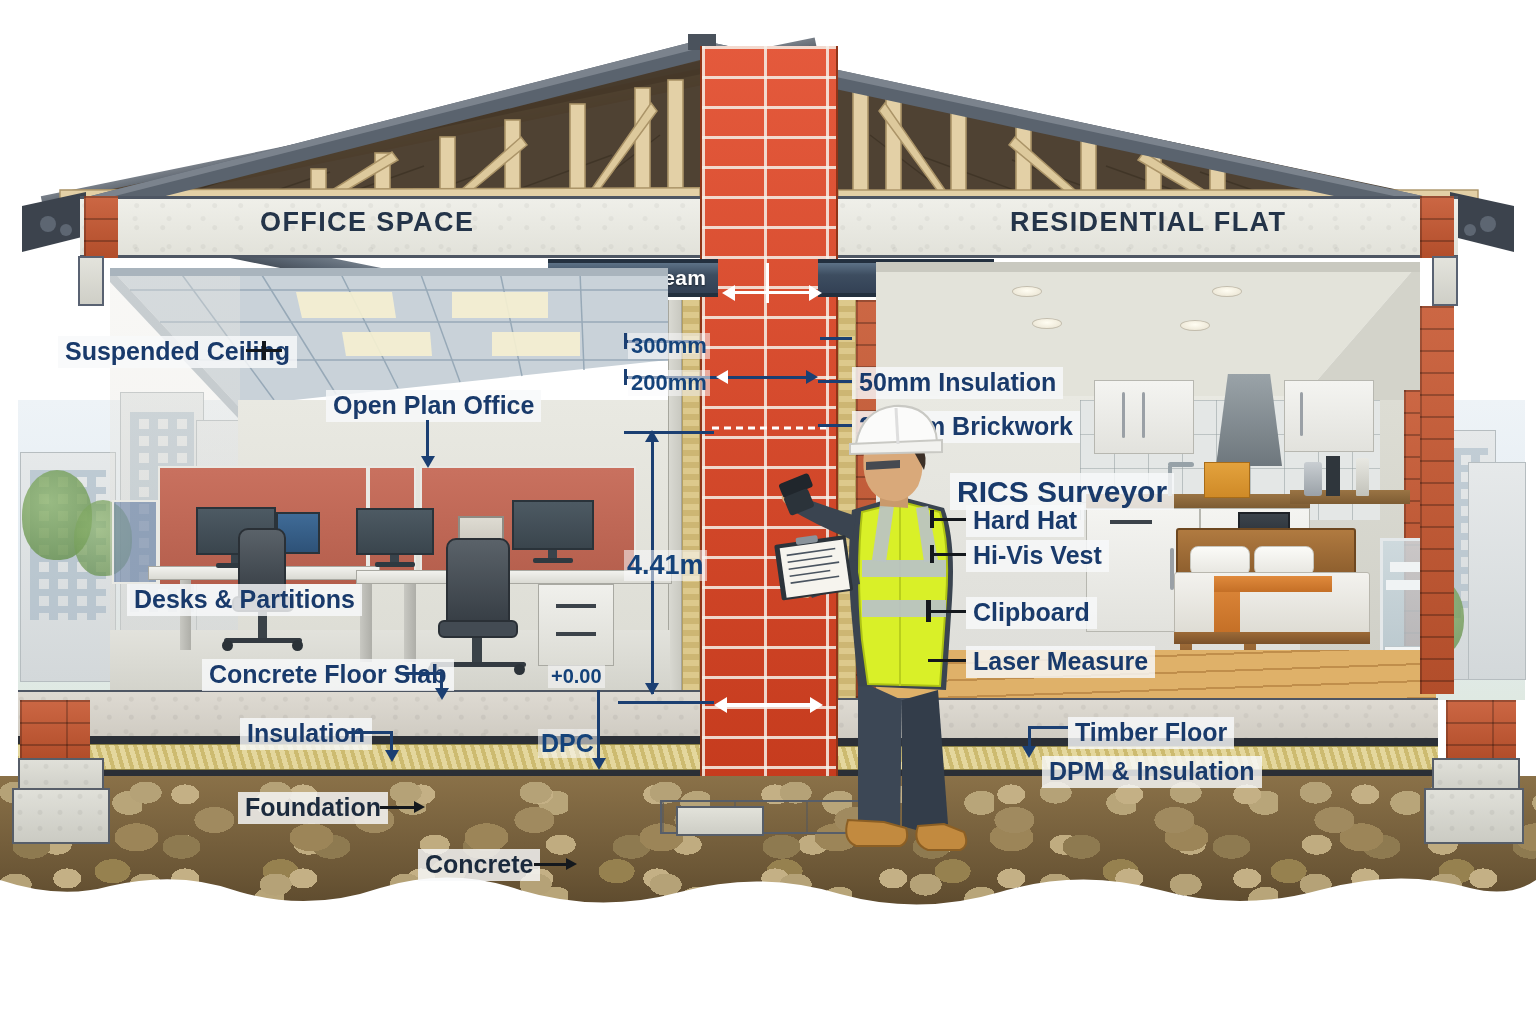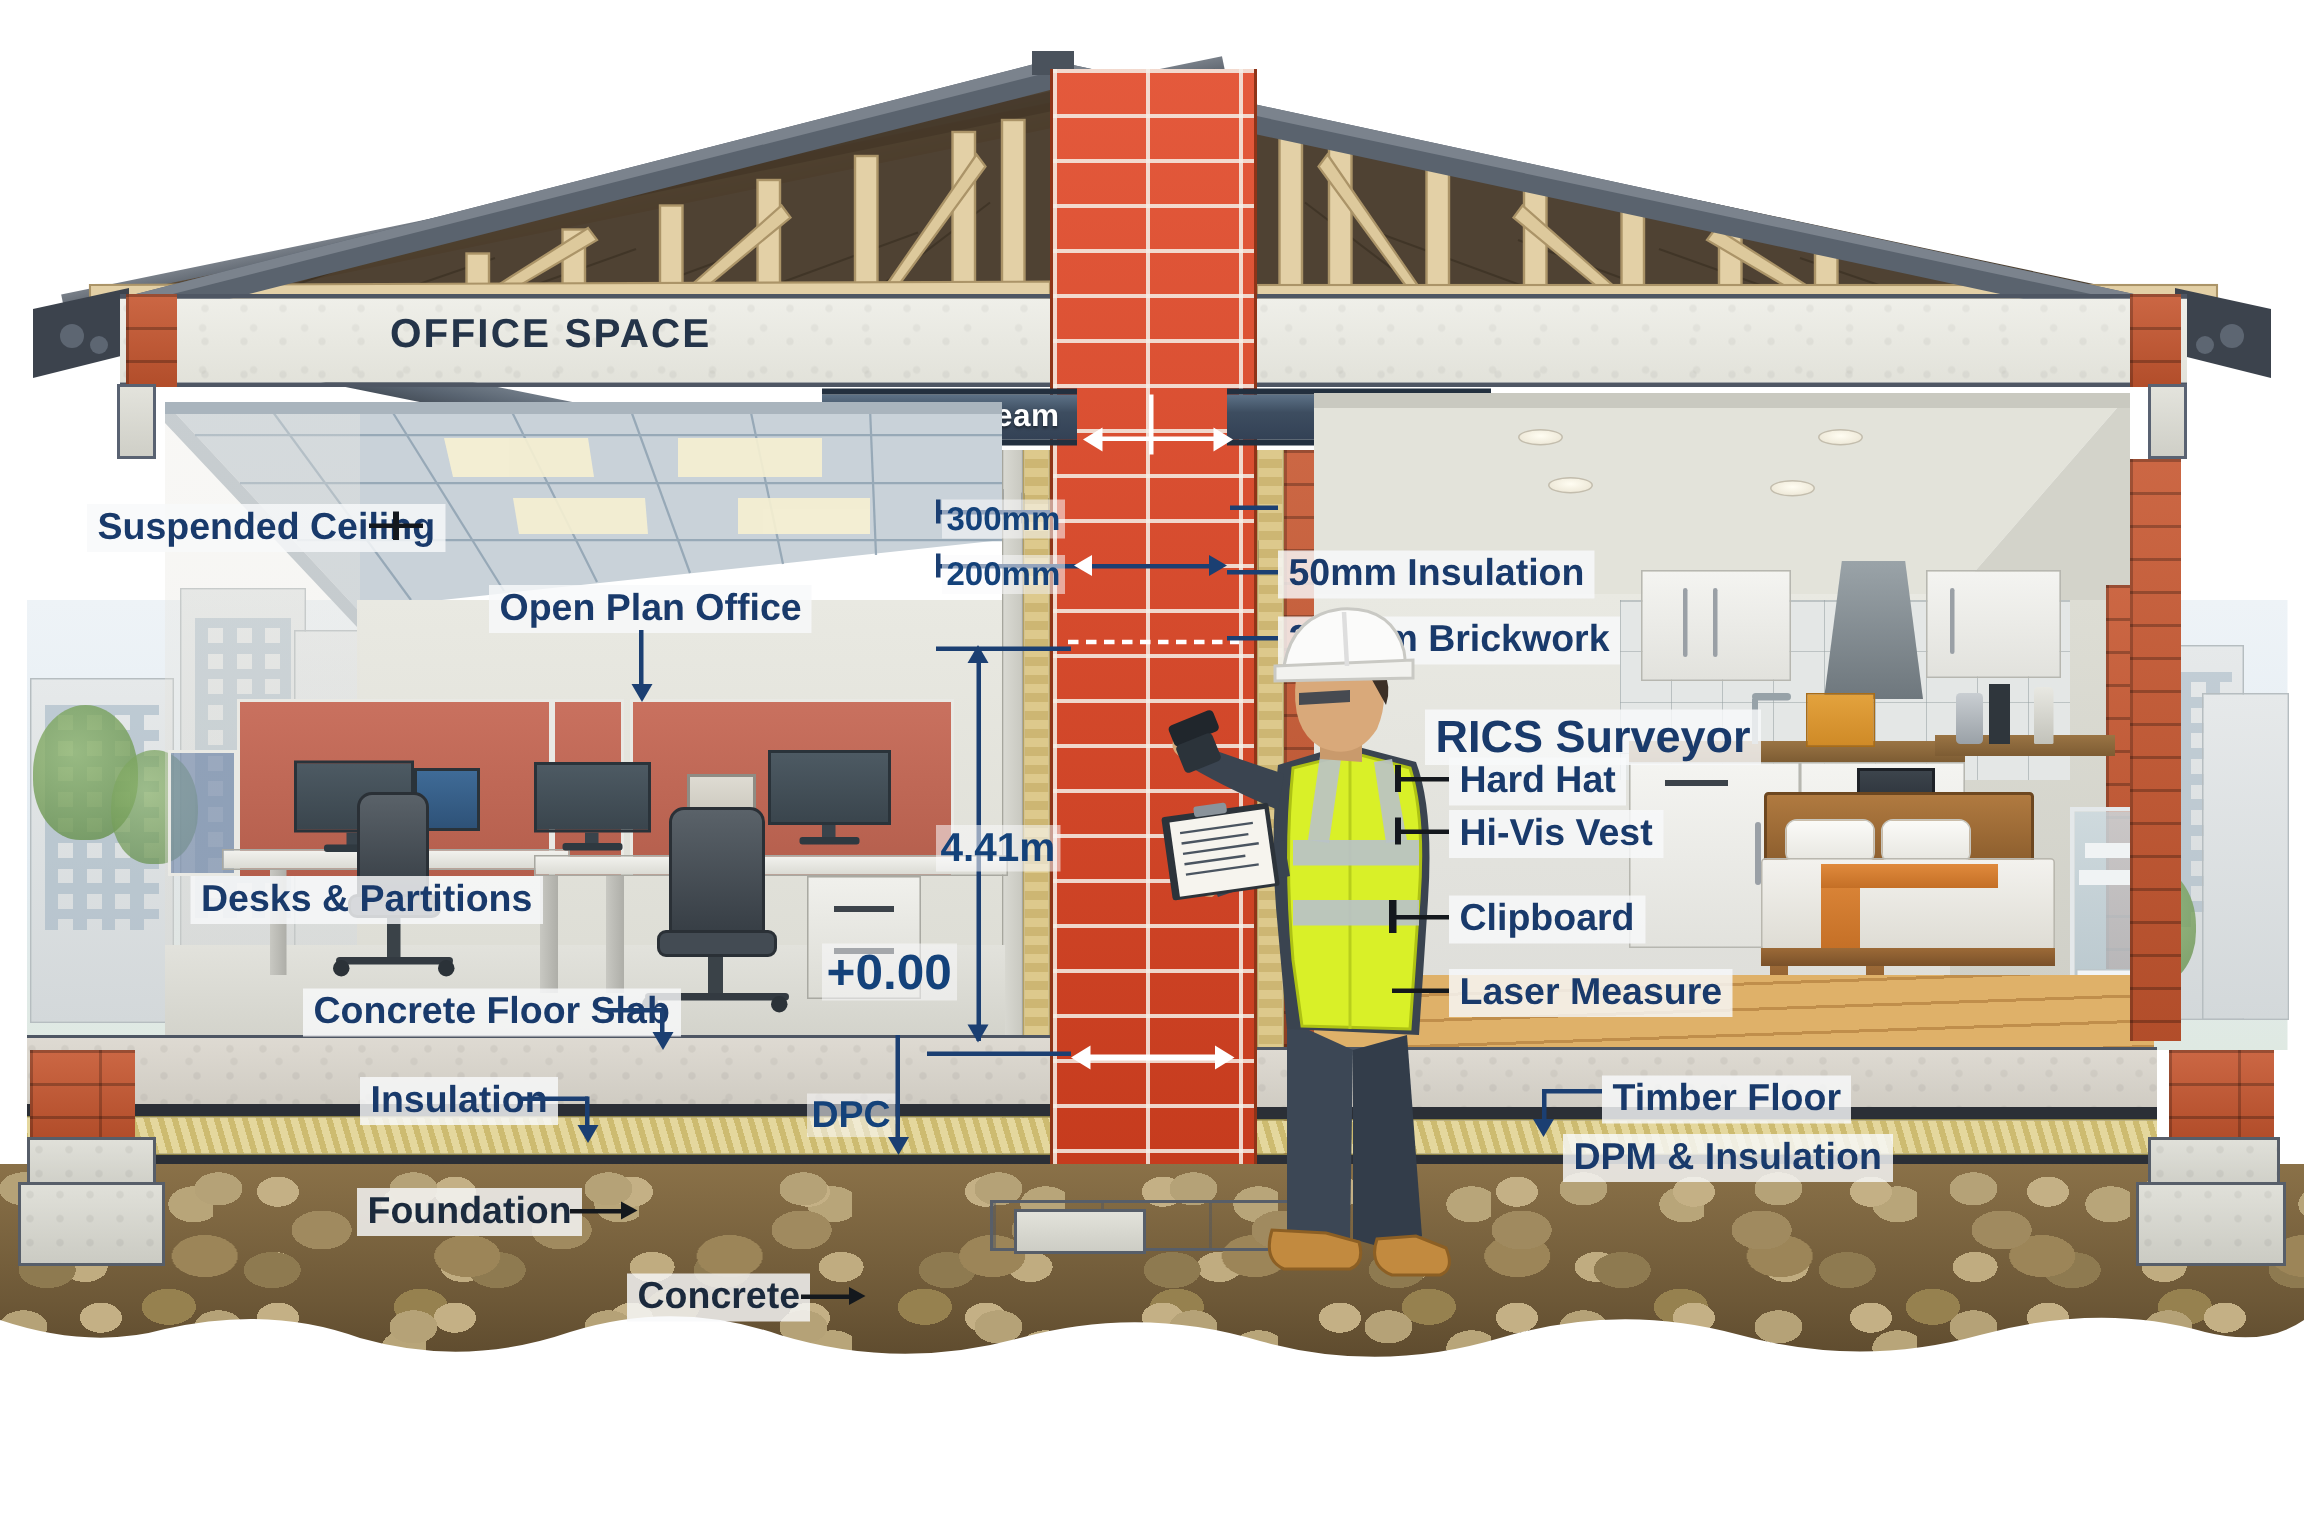--- a/index.html
+++ b/index.html
@@ -394,20 +394,21 @@
     <circle cx="48" cy="224" r="8" fill="#5d6672"></circle>
     <circle cx="66" cy="230" r="6" fill="#5d6672"></circle>
     <circle cx="1488" cy="224" r="8" fill="#5d6672"></circle>
     <circle cx="1470" cy="230" r="6" fill="#5d6672"></circle>
   </svg>
 
   <div class="band" style="left:80px; top:196px; width:620px; height:62px;"></div>
   <div class="band" style="left:838px; top:196px; width:620px; height:62px;"></div>
 
   <div class="zone-title" style="left:260px; top:207px; font-size:27px;">OFFICE SPACE</div>
+  <div class="zone-title" style="left:1010px; top:207px; font-size:27px;">RESIDENTIAL FLAT</div>
 
   <div class="brickwall abs" style="left:84px; top:196px; width:34px; height:62px;"></div>
   <div class="brickwall abs" style="left:1420px; top:196px; width:34px; height:62px;"></div>
 
   <div class="abs" style="left:700px; top:46px; width:138px; height:800px;">
     <div class="party-brick abs" style="left:0; top:0; width:138px; height:800px;"></div>
   </div>
 
   <div class="insulation-col abs" style="left:682px; top:300px; width:18px; height:500px;"></div>
   <div class="block-col abs" style="left:668px; top:300px; width:14px; height:500px;"></div>
@@ -599,21 +600,21 @@
   <div class="arrowhead ah-up abs" style="left:645px; top:430px;"></div>
   <div class="arrowhead ah-down abs" style="left:645px; top:683px;"></div>
   <div class="leader abs" style="left:624px; top:431px; width:90px; height:3px;"></div>
   <div class="leader abs" style="left:618px; top:701px; width:96px; height:3px;"></div>
   <div class="dim-label" style="left:624px; top:550px; font-size:27px;">4.41m</div>
 
   <div class="leader white abs" style="left:724px; top:703px; width:88px; height:4px;"></div>
   <div class="arrowhead ah-left-w abs" style="left:714px; top:697px;"></div>
   <div class="arrowhead ah-right-w abs" style="left:810px; top:697px;"></div>
 
-  <div class="dim-label" style="left:548px; top:629px; font-size:33px;">+0.00</div>
+  <div class="dim-label" style="left:548px; top:665px; font-size:20px;">+0.00</div>
 
   <svg class="abs" style="left:0; top:0;" width="1536" height="1024" viewBox="0 0 1536 1024">
     <line x1="712" y1="428" x2="826" y2="428" stroke="#ffffff" stroke-width="3" stroke-dasharray="7 5"></line>
   </svg>
 
   <div class="leader abs" style="left:820px; top:337px; width:32px; height:3px;"></div>
 
   <div class="callout" style="left:852px; top:367px; font-size:25px;">50mm Insulation</div>
   <div class="leader abs" style="left:818px; top:380px; width:34px; height:3px;"></div>
 

